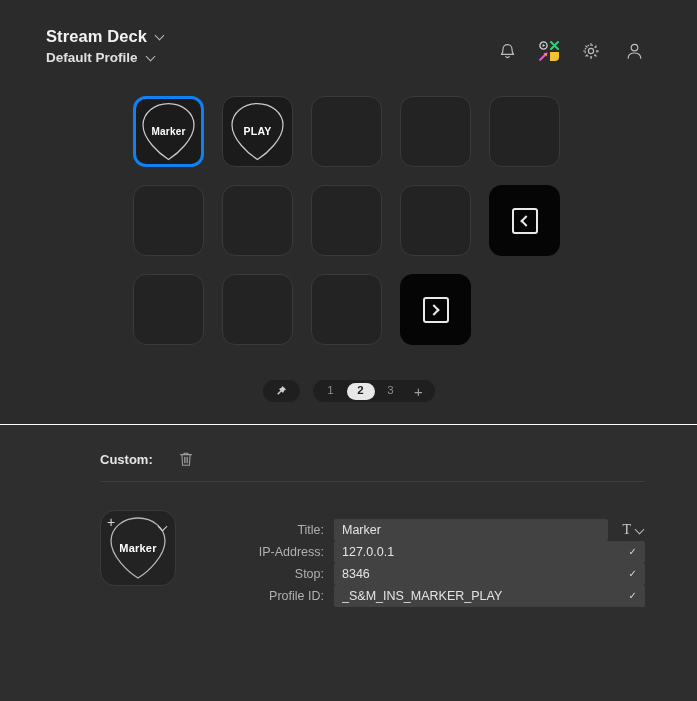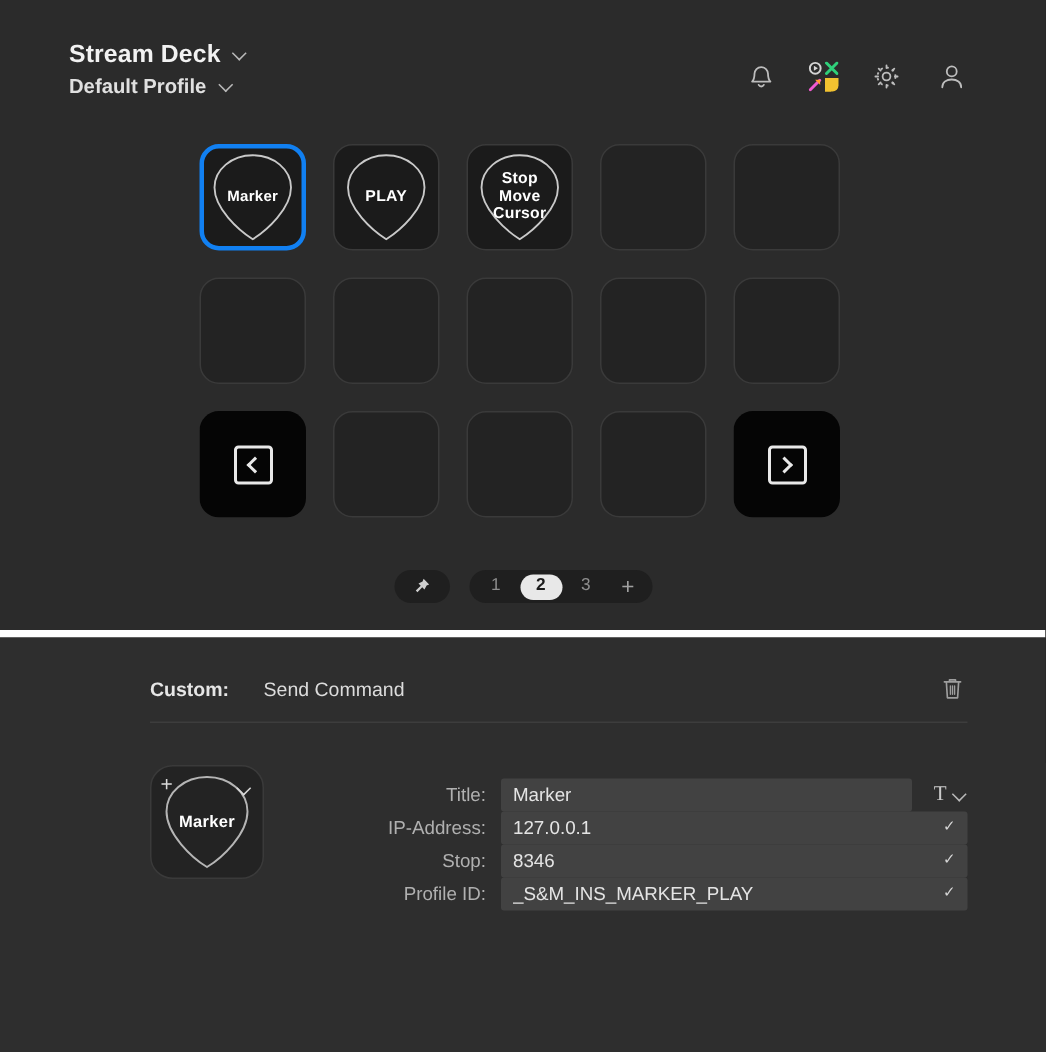--- a/index.html
+++ b/index.html
@@ -24,21 +24,21 @@
     display: flex;
     flex-direction: column;
     background: #2b2b2b;
   }
 
   
   .top-section {
     position: relative;
     height: 425px;
     background: #2b2b2b;
-    border-bottom: 5px solid #ffffff;
+    border-bottom: 1px solid #ffffff;
     flex: 0 0 auto;
   }
 
   
   .header {
     position: absolute;
     top: 0; left: 0; right: 0;
     height: 86px;
     display: flex;
     align-items: flex-start;
@@ -516,32 +516,20 @@
         <div class="key filled">
           <div class="pick-wrap">
             <svg width="57" height="61" viewBox="0 0 57 61">
               <path d="M28.5 2.5 C42.5 2.5 54 12 54 24 C54 38 38 52.5 28.5 58.5 C19 52.5 3 38 3 24 C3 12 14.5 2.5 28.5 2.5 Z" fill="none" stroke="#c9c9c9" stroke-width="1.25"></path>
             </svg>
           </div>
           <div class="key-label">
             <span class="ln">PLAY</span>
           </div>
         </div>
-        <div class="key filled">
-          <div class="pick-wrap">
-            <svg width="57" height="61" viewBox="0 0 57 61">
-              <path d="M28.5 2.5 C42.5 2.5 54 12 54 24 C54 38 38 52.5 28.5 58.5 C19 52.5 3 38 3 24 C3 12 14.5 2.5 28.5 2.5 Z" fill="none" stroke="#c9c9c9" stroke-width="1.25"></path>
-            </svg>
-          </div>
-          <div class="key-label">
-            <span class="ln">Stop</span>
-            <span class="ln">Move</span>
-            <span class="ln">Cursor</span>
-          </div>
-        </div>
         <div class="key"></div>
         <div class="key"></div>
         <div class="key"></div>
         <div class="key"></div>
         <div class="key"></div>
         <div class="key"></div>
         <div class="key"></div>
         <div class="key nav">
           <div class="nav-glyph">
             <div class="nav-box">
@@ -574,21 +562,20 @@
           <div class="page-btn page-add">+</div>
         </div>
     </div>
 
   </div>
 
   <div class="bottom-section">
 
     <div class="action-bar">
       <span class="action-kind">Custom:</span>
-      <span class="action-name">Send Command</span>
       <div class="trash-btn">
         <svg width="14" height="16" viewBox="0 0 14 16" fill="none">
           <path d="M1.6 3.6h10.8" stroke="#9e9e9e" stroke-width="1.1" stroke-linecap="round"></path>
           <path d="M5 3.6V2.2h4v1.4" stroke="#9e9e9e" stroke-width="1.1" stroke-linejoin="round"></path>
           <path d="M2.9 3.6 3.6 14.2h6.8L11.1 3.6" stroke="#9e9e9e" stroke-width="1.1" stroke-linejoin="round"></path>
           <path d="M5.6 6.2v5.6M7 6.2v5.6M8.4 6.2v5.6" stroke="#9e9e9e" stroke-width="0.9" stroke-linecap="round"></path>
         </svg>
       </div>
     </div>
 

